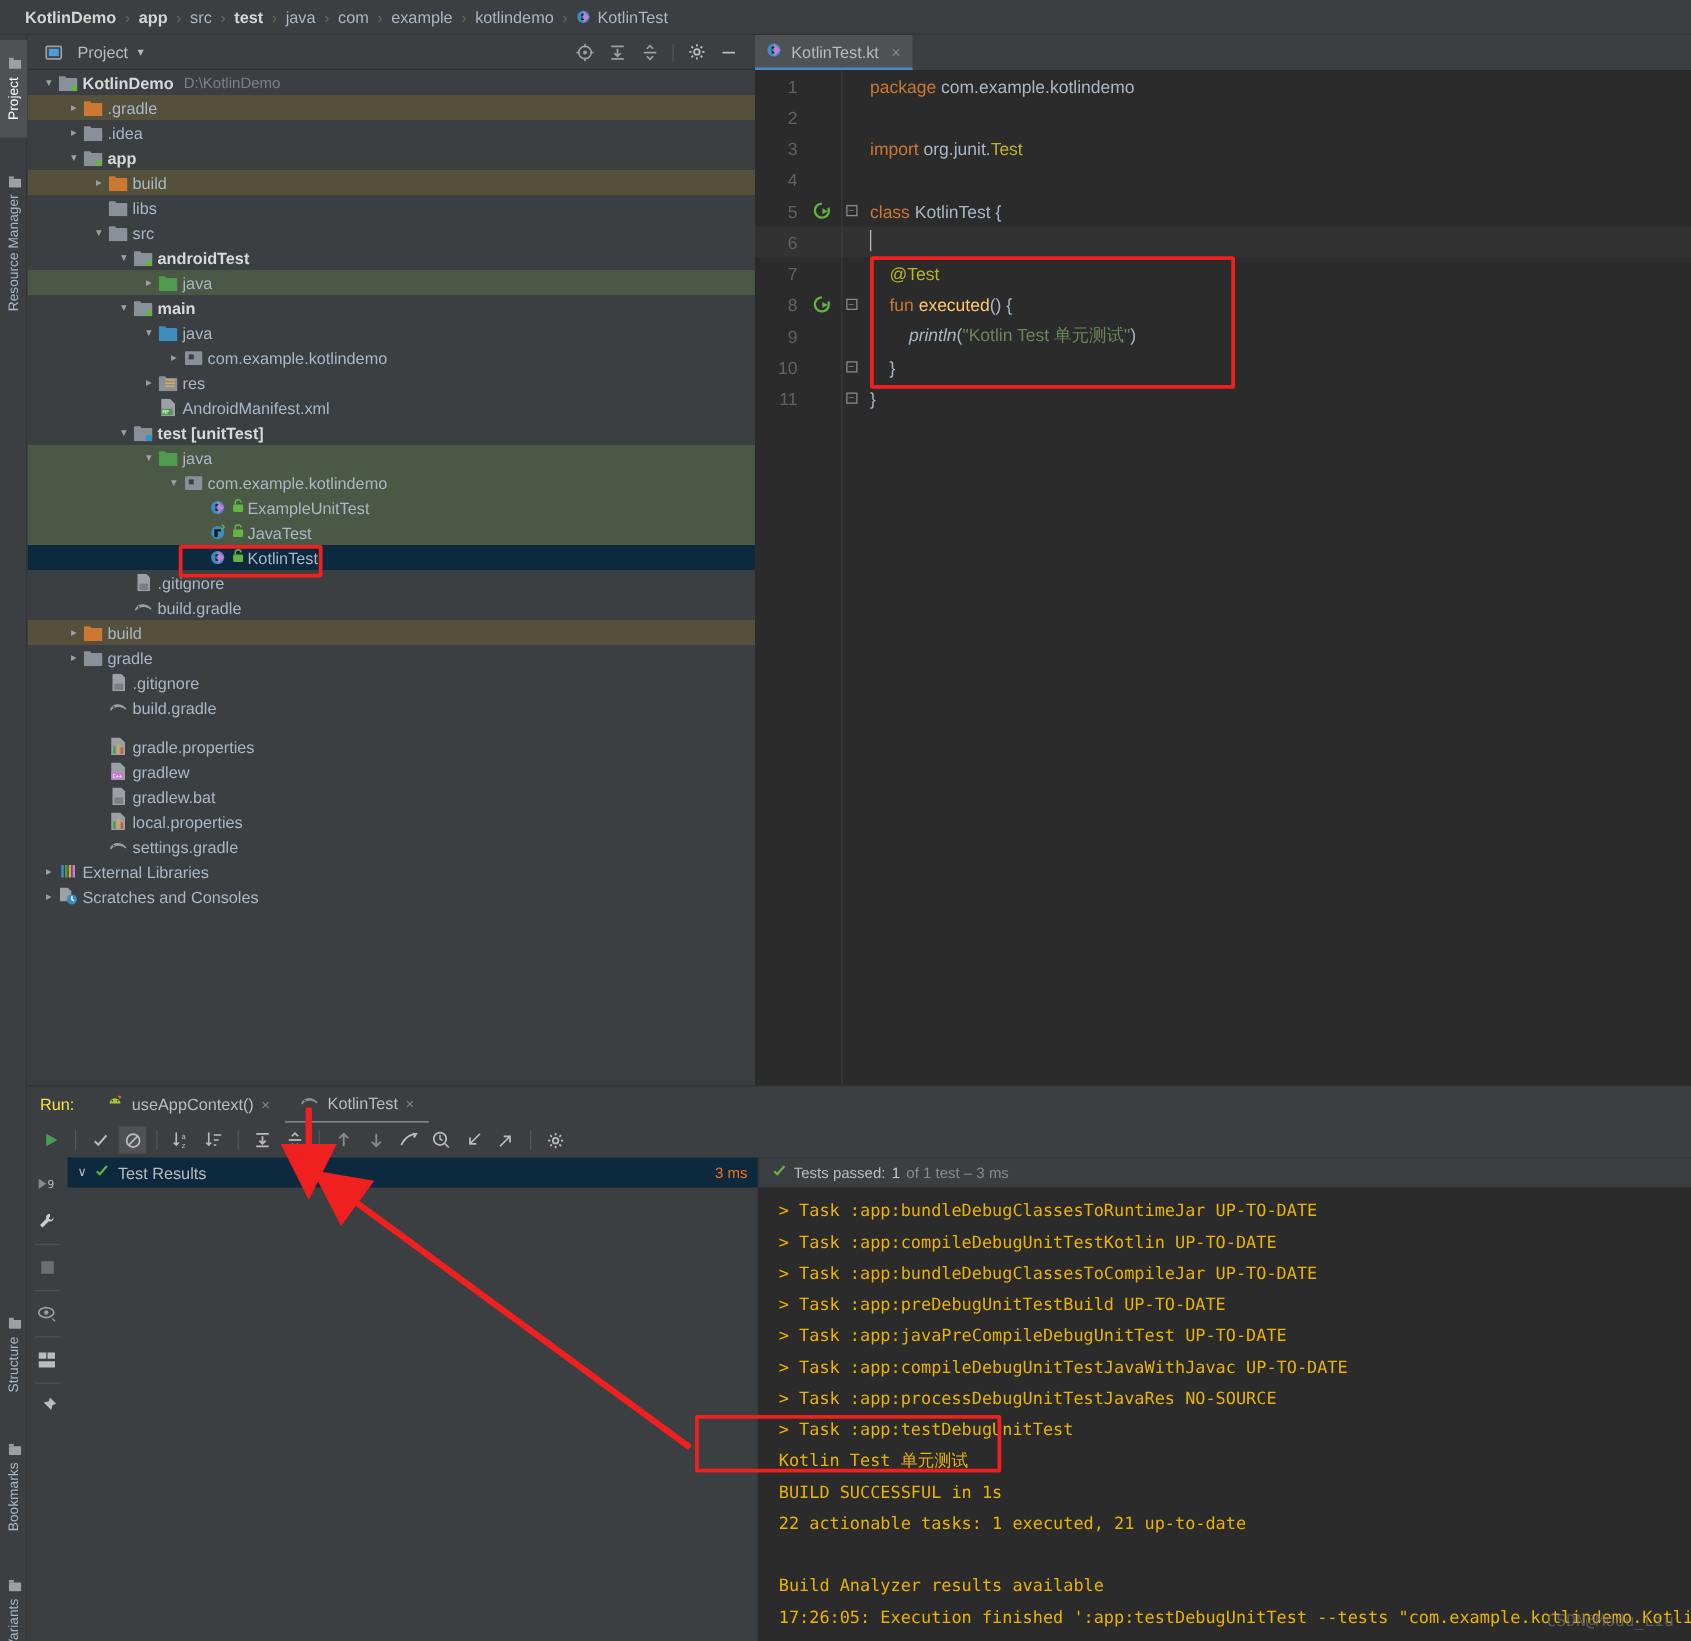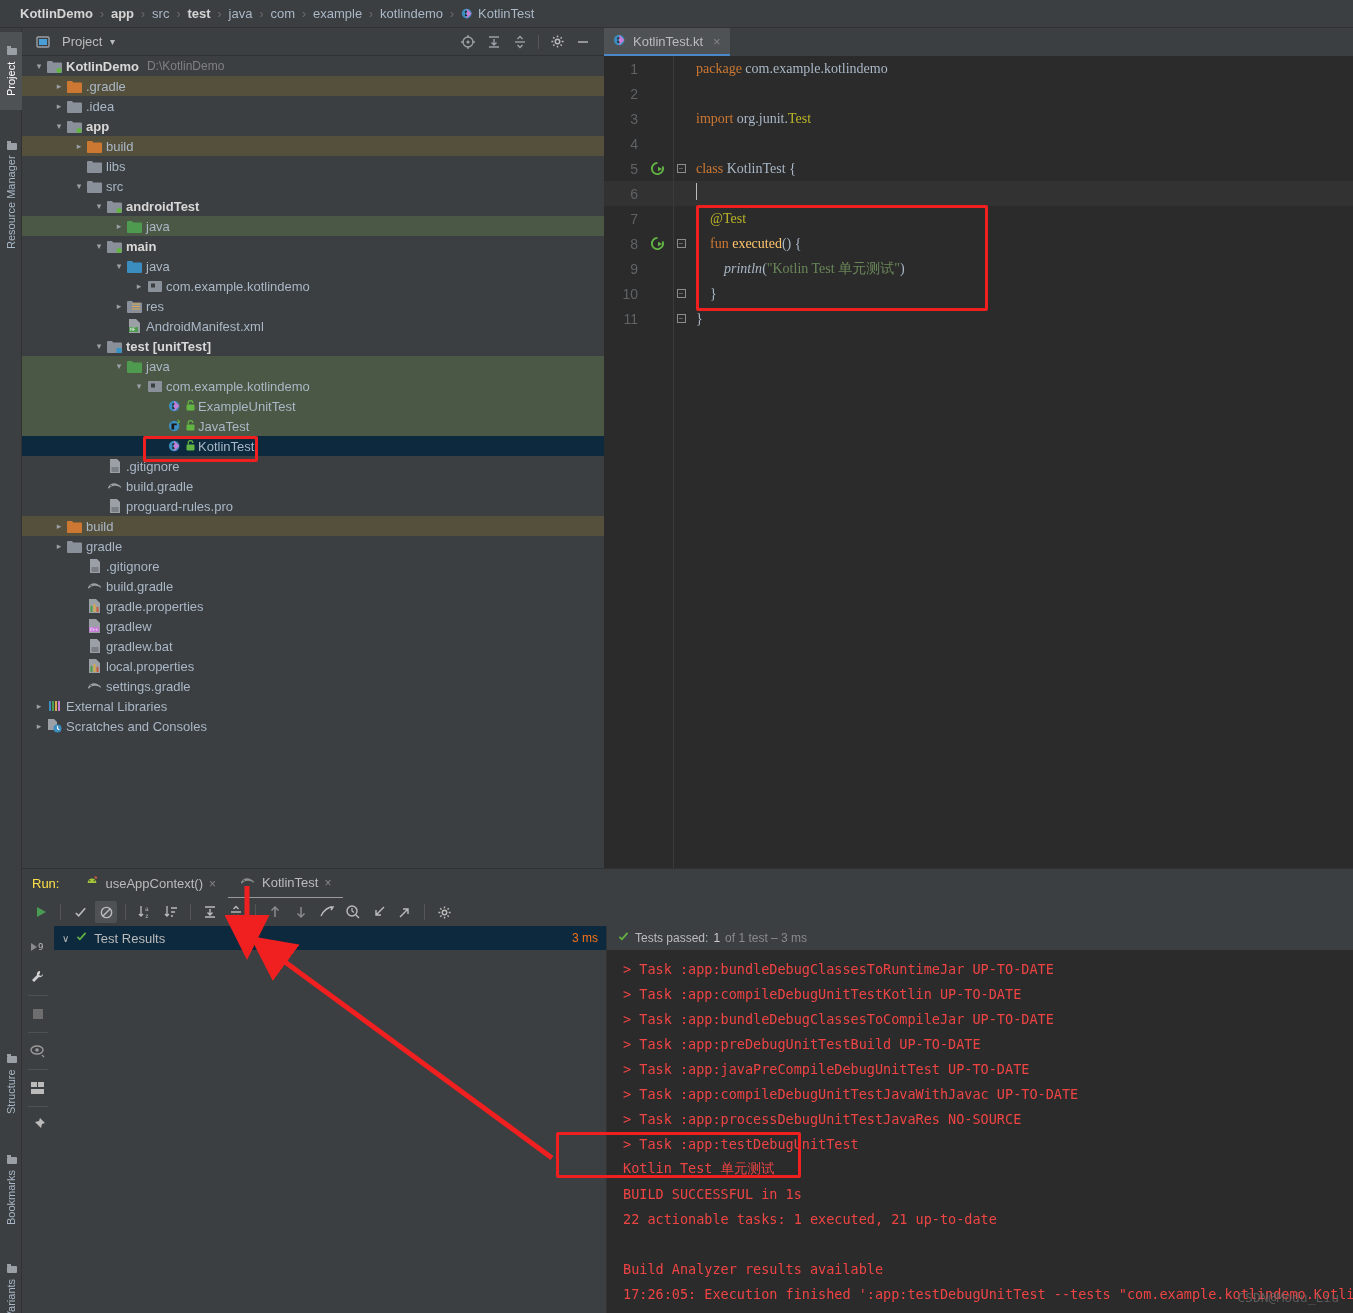--- a/index.html
+++ b/index.html
@@ -81,21 +81,21 @@
     padding:0 9px 0 9px; gap:6px; font-size:13px; color:#bbbbbb;
     border-bottom:2px solid #4a88c7; position:relative;
   }
   .etab .x { color:#868686; font-size:13px; margin-left:4px; }
   #codearea { position:absolute; left:0; top:28px; width:749px; height:812px; background:#2b2b2b; overflow:hidden; }
   .cline { height:25px; display:flex; align-items:center; font-size:14px; }
   .cline.cur { background:#323232; }
   .gnum { width:40px; text-align:right; color:#606366; font-size:14px; flex:0 0 40px; padding-right:6px; }
   .grun { width:26px; flex:0 0 26px; display:flex; align-items:center; justify-content:center; }
   .gfold { width:22px; flex:0 0 22px; display:flex; align-items:center; justify-content:center; color:#8c8c8c; font-size:11px; }
-  .ctext { padding-left:4px; white-space:pre; font-family:Liberation Serif, serif; }
+  .ctext { padding-left:4px; white-space:pre; font-family:Liberation Sans, sans-serif; }
   .k-kw  { color:#cc7832; }
   .k-pk  { color:#a9b7c6; }
   .k-fn  { color:#ffc66d; }
   .k-str { color:#6a8759; }
   .k-ann { color:#bbb529; }
   .k-def { color:#a9b7c6; }
   .k-it  { color:#a9b7c6; font-style:italic; }
   .k-cl  { color:#a9b7c6; }
   .vguide { position:absolute; left:69px; top:0px; width:1px; height:812px; background:#3b3b3b; }
   .caret { display:inline-block; width:1px; height:17px; background:#bbbbbb; }
@@ -125,21 +125,21 @@
 
   #testresults { width:553px; background:#3c3f41; border-right:1px solid #2f3133; position:relative; }
   #tr-head { height:24px; background:#0d293e; display:flex; align-items:center; padding:0 8px; font-size:13px; color:#bbbbbb; gap:6px; }
   #tr-head .ms { margin-left:auto; color:#f97316; font-size:12px; }
 
   #console { flex:1; background:#2b2b2b; position:relative; }
   #con-head { height:24px; background:#3c3f41; display:flex; align-items:center; padding:0 10px; gap:5px; font-size:12px; color:#bbbbbb; }
   #con-head .num { color:#cccccc; }
   #con-head .dim { color:#8a8a8a; }
   #con-body { position:absolute; left:0; top:24px; right:0; bottom:0; background:#2b2b2b; padding:6px 0 0 16px; overflow:hidden; }
-  .conline { height:25px; display:flex; align-items:center; font-size:13.5px; color:#ef4444; white-space:pre;
+  .conline { height:25px; display:flex; align-items:center; font-size:13.5px; color:#eab308; white-space:pre;
              font-family:"DejaVu Sans Mono","Liberation Mono",monospace; }
 
   #watermark { position:absolute; right:14px; bottom:8px; color:#6d6d6d; font-size:13px;
                font-family:"DejaVu Sans Mono","Liberation Mono",monospace; opacity:.75; }
 
   
   #arrows { position:absolute; left:0; top:0; width:1353px; height:1313px; pointer-events:none; }
 </style>
 </head>
 <body>
@@ -472,69 +472,59 @@
       <div class="trow" style="padding-left: 70px;">
         <span class="arrow"></span>
         <span class="ico">
           <svg width="16" height="12" viewBox="0 0 18 12">
             <path d="M1 8c2-5 7-6 11-4 2 1 3 2 4 3l-1 1c-1-1-2-2-4-2-3-1-7 0-9 3z" fill="#9aa0a6"></path>
             <circle cx="4.5" cy="5.5" r=".8" fill="#3c3f41"></circle>
           </svg>
         </span>
         <span class="lbl">build.gradle</span>
       </div>
-      <div class="trow" style="padding-left: 70px;">
+      <div class="trow hl-brown" style="padding-left: 30px;">
+        <span class="arrow">▸</span>
+        <span class="ico">
+          <svg width="15" height="13" viewBox="0 0 15 13">
+            <path d="M0 2a1 1 0 011-1h4l1.2 1.4H14a1 1 0 011 1V12a1 1 0 01-1 1H1a1 1 0 01-1-1z" fill="#cc7832"></path>
+          </svg>
+        </span>
+        <span class="lbl">build</span>
+      </div>
+      <div class="trow" style="padding-left: 30px;">
+        <span class="arrow">▸</span>
+        <span class="ico">
+          <svg width="15" height="13" viewBox="0 0 15 13">
+            <path d="M0 2a1 1 0 011-1h4l1.2 1.4H14a1 1 0 011 1V12a1 1 0 01-1 1H1a1 1 0 01-1-1z" fill="#8a9099"></path>
+          </svg>
+        </span>
+        <span class="lbl">gradle</span>
+      </div>
+      <div class="trow" style="padding-left: 50px;">
         <span class="arrow"></span>
         <span class="ico">
           <svg width="12" height="14" viewBox="0 0 12 14">
             <path d="M1 0h7l3 3v11H1z" fill="#9aa0a6"></path>
             <rect x="2.5" y="8" width="7" height="5" fill="#7a7f85"></rect>
           </svg>
         </span>
-        <span class="lbl">proguard-rules.pro</span>
-      </div>
-      <div class="trow hl-brown" style="padding-left: 30px;">
-        <span class="arrow">▸</span>
-        <span class="ico">
-          <svg width="15" height="13" viewBox="0 0 15 13">
-            <path d="M0 2a1 1 0 011-1h4l1.2 1.4H14a1 1 0 011 1V12a1 1 0 01-1 1H1a1 1 0 01-1-1z" fill="#cc7832"></path>
-          </svg>
-        </span>
-        <span class="lbl">build</span>
-      </div>
-      <div class="trow" style="padding-left: 30px;">
-        <span class="arrow">▸</span>
-        <span class="ico">
-          <svg width="15" height="13" viewBox="0 0 15 13">
-            <path d="M0 2a1 1 0 011-1h4l1.2 1.4H14a1 1 0 011 1V12a1 1 0 01-1 1H1a1 1 0 01-1-1z" fill="#8a9099"></path>
-          </svg>
-        </span>
-        <span class="lbl">gradle</span>
-      </div>
-      <div class="trow" style="padding-left: 50px;">
-        <span class="arrow"></span>
-        <span class="ico">
-          <svg width="12" height="14" viewBox="0 0 12 14">
-            <path d="M1 0h7l3 3v11H1z" fill="#9aa0a6"></path>
-            <rect x="2.5" y="8" width="7" height="5" fill="#7a7f85"></rect>
-          </svg>
-        </span>
         <span class="lbl">.gitignore</span>
       </div>
       <div class="trow" style="padding-left: 50px;">
         <span class="arrow"></span>
         <span class="ico">
           <svg width="16" height="12" viewBox="0 0 18 12">
             <path d="M1 8c2-5 7-6 11-4 2 1 3 2 4 3l-1 1c-1-1-2-2-4-2-3-1-7 0-9 3z" fill="#9aa0a6"></path>
             <circle cx="4.5" cy="5.5" r=".8" fill="#3c3f41"></circle>
           </svg>
         </span>
         <span class="lbl">build.gradle</span>
       </div>
-      <div class="trow" style="padding-left: 50px;">
+      <div class="trow" style="padding-left: 50px; margin-top: 11px;">
         <span class="arrow"></span>
         <span class="ico">
           <svg width="13" height="14" viewBox="0 0 13 14">
             <path d="M1 0h7l4 4v10H1z" fill="#9aa0a6"></path>
             <rect x="2.5" y="7" width="2" height="6" fill="#4e9a4e"></rect>
             <rect x="5.5" y="5" width="2" height="8" fill="#d8a84e"></rect>
             <rect x="8.5" y="8" width="2" height="5" fill="#cc5a3a"></rect>
           </svg>
         </span>
         <span class="lbl">gradle.properties</span>

